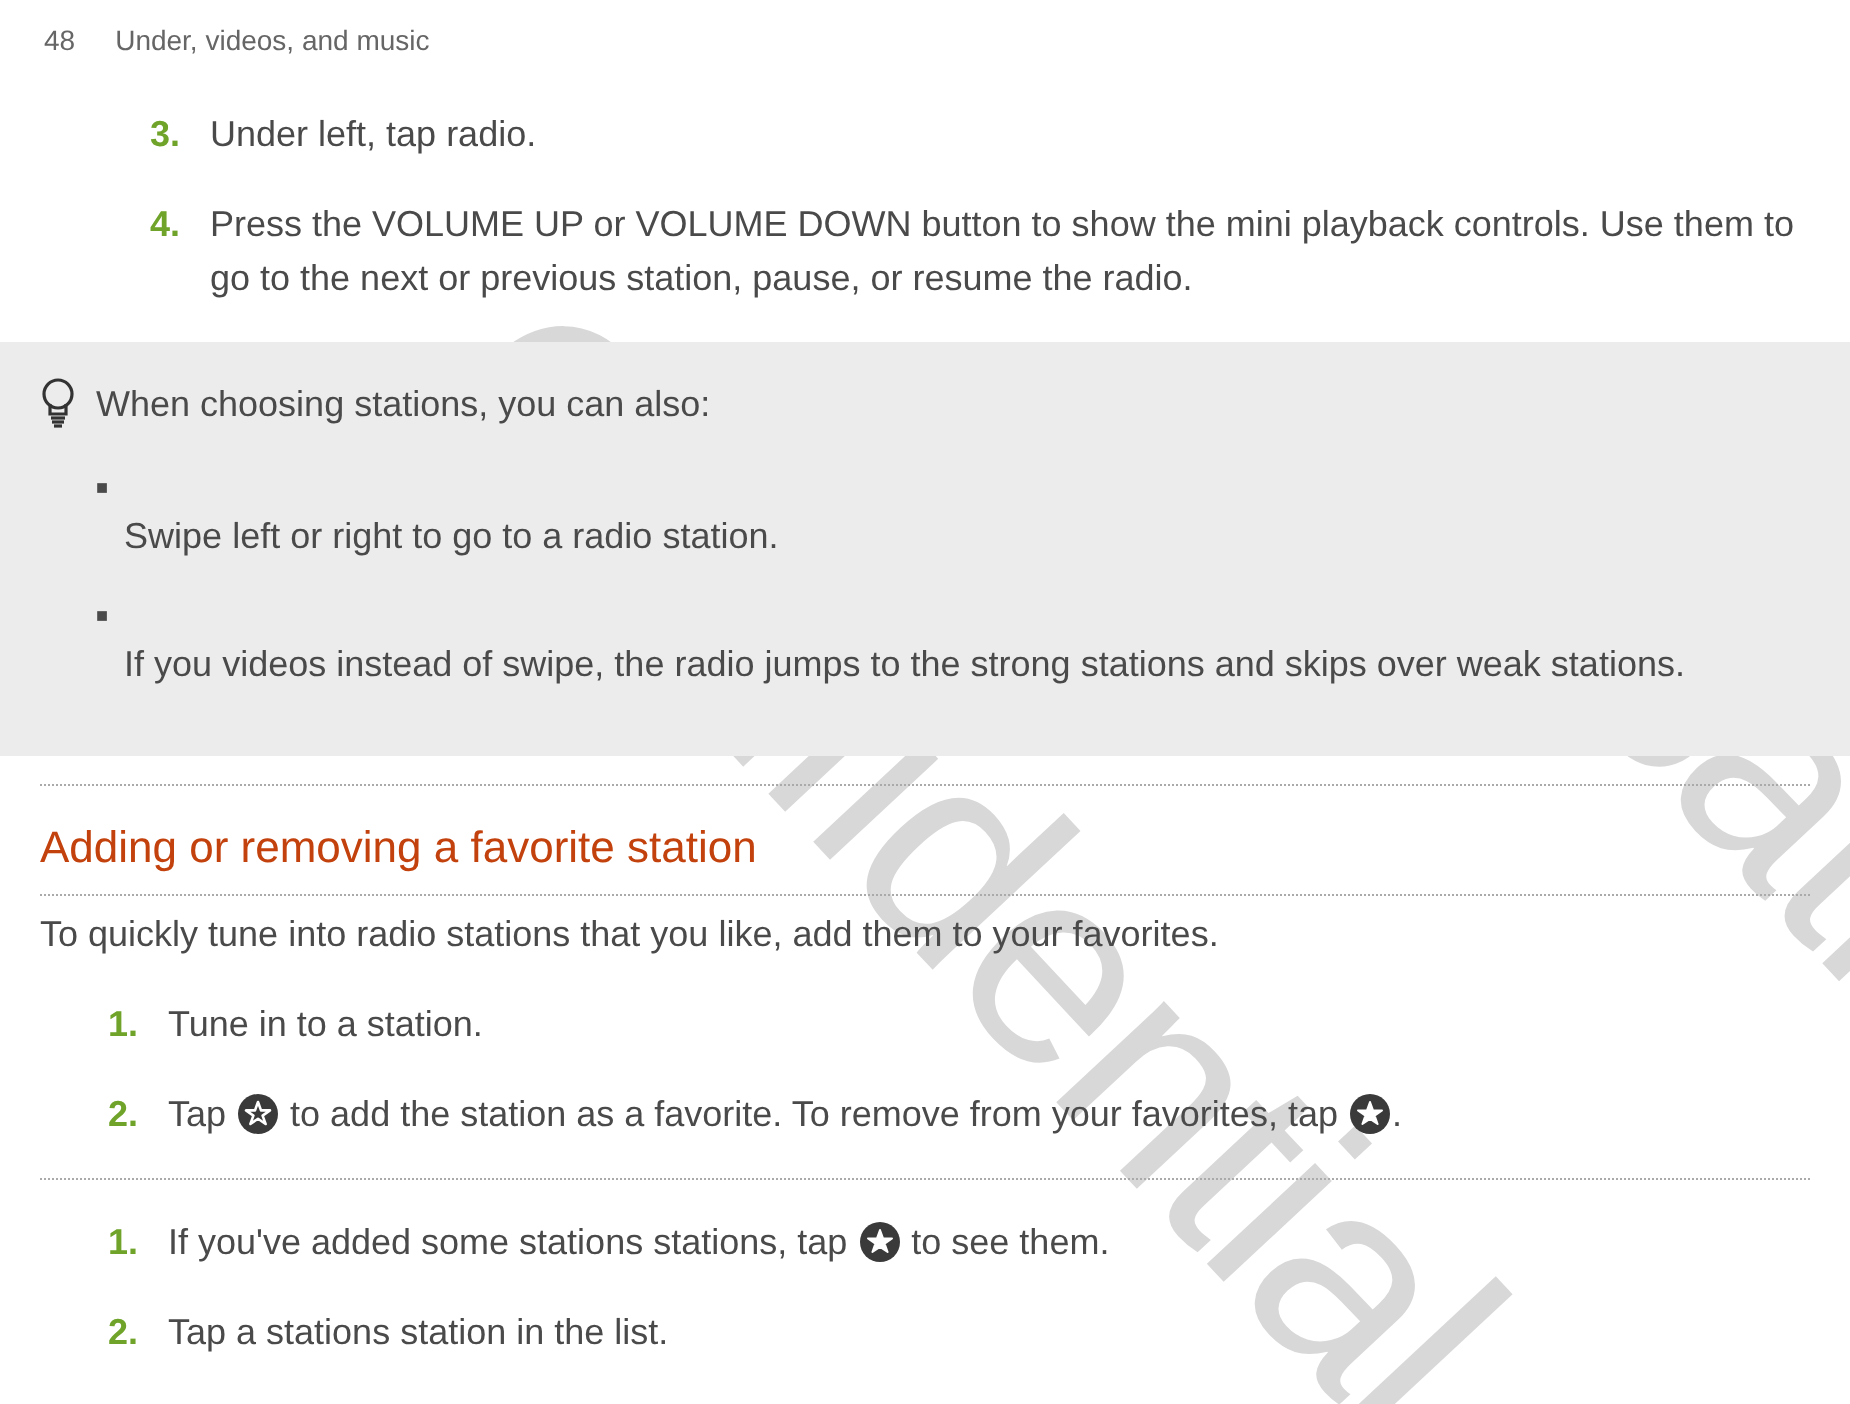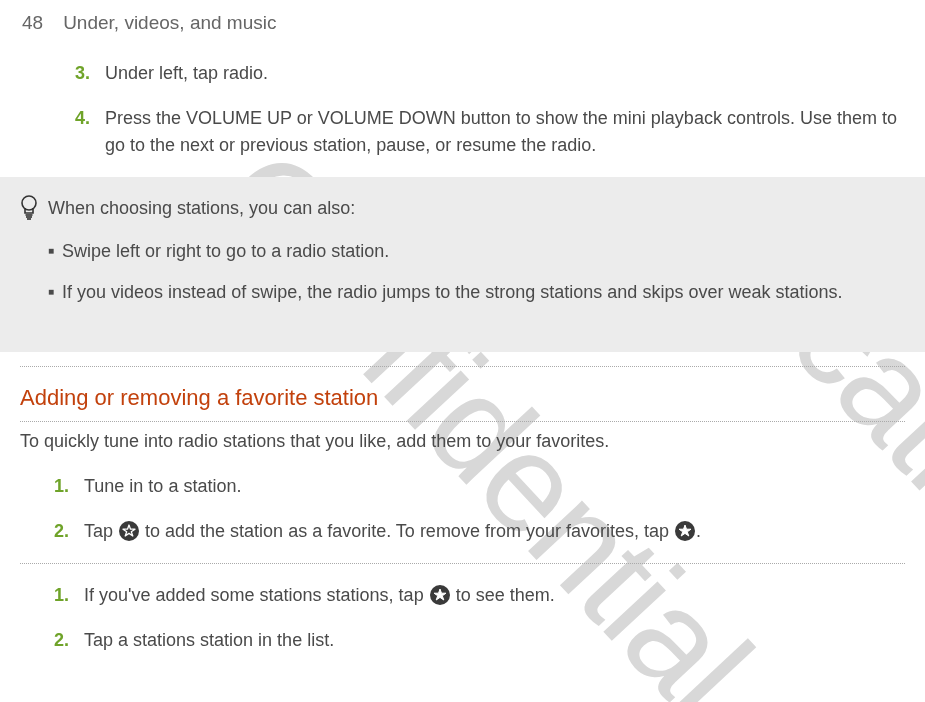--- a/index.html
+++ b/index.html
@@ -13,21 +13,21 @@
       height: 702px;
       background: #fff;
       position: relative;
       overflow: hidden;
       color: #4a4a4a;
     }
     .page-header {
       display: flex;
       align-items: center;
       padding: 12px 0 0 22px;
-      font-size: 19px;
+      font-size: 14px;
       color: #666;
     }
     .page-number {
       margin-right: 20px;
     }
     .chapter-title {
     }
     .content {
       padding: 26px 20px 0 75px;
     }
@@ -45,21 +45,21 @@
       font-weight: bold;
       min-width: 30px;
       flex-shrink: 0;
     }
     ol.numbered > li .text {
       flex: 1;
     }
     .tip-box {
       background: #ececec;
       margin: 10px 0 0 0;
-      padding: 18px 20px 32px 20px;
+      padding: 18px 20px 18px 20px;
       width: 100%;
     }
     .tip-inner {
       display: flex;
       align-items: flex-start;
     }
     .tip-icon {
       flex-shrink: 0;
       margin-right: 10px;
       margin-top: 0px;
@@ -81,20 +81,21 @@
       display: flex;
       margin-bottom: 14px;
     }
     .tip-content ul li .bullet {
       margin-right: 8px;
       font-size: 10px;
       line-height: 26px;
     }
     .tip-content ul li .btext {
       flex: 1;
+      margin-top: 23px;
     }
     .section {
       margin: 0 20px 0 20px;
     }
     .section-title {
       color: #c2410c;
       font-size: 22px;
       font-weight: normal;
       padding: 18px 0 10px 0;
     }

